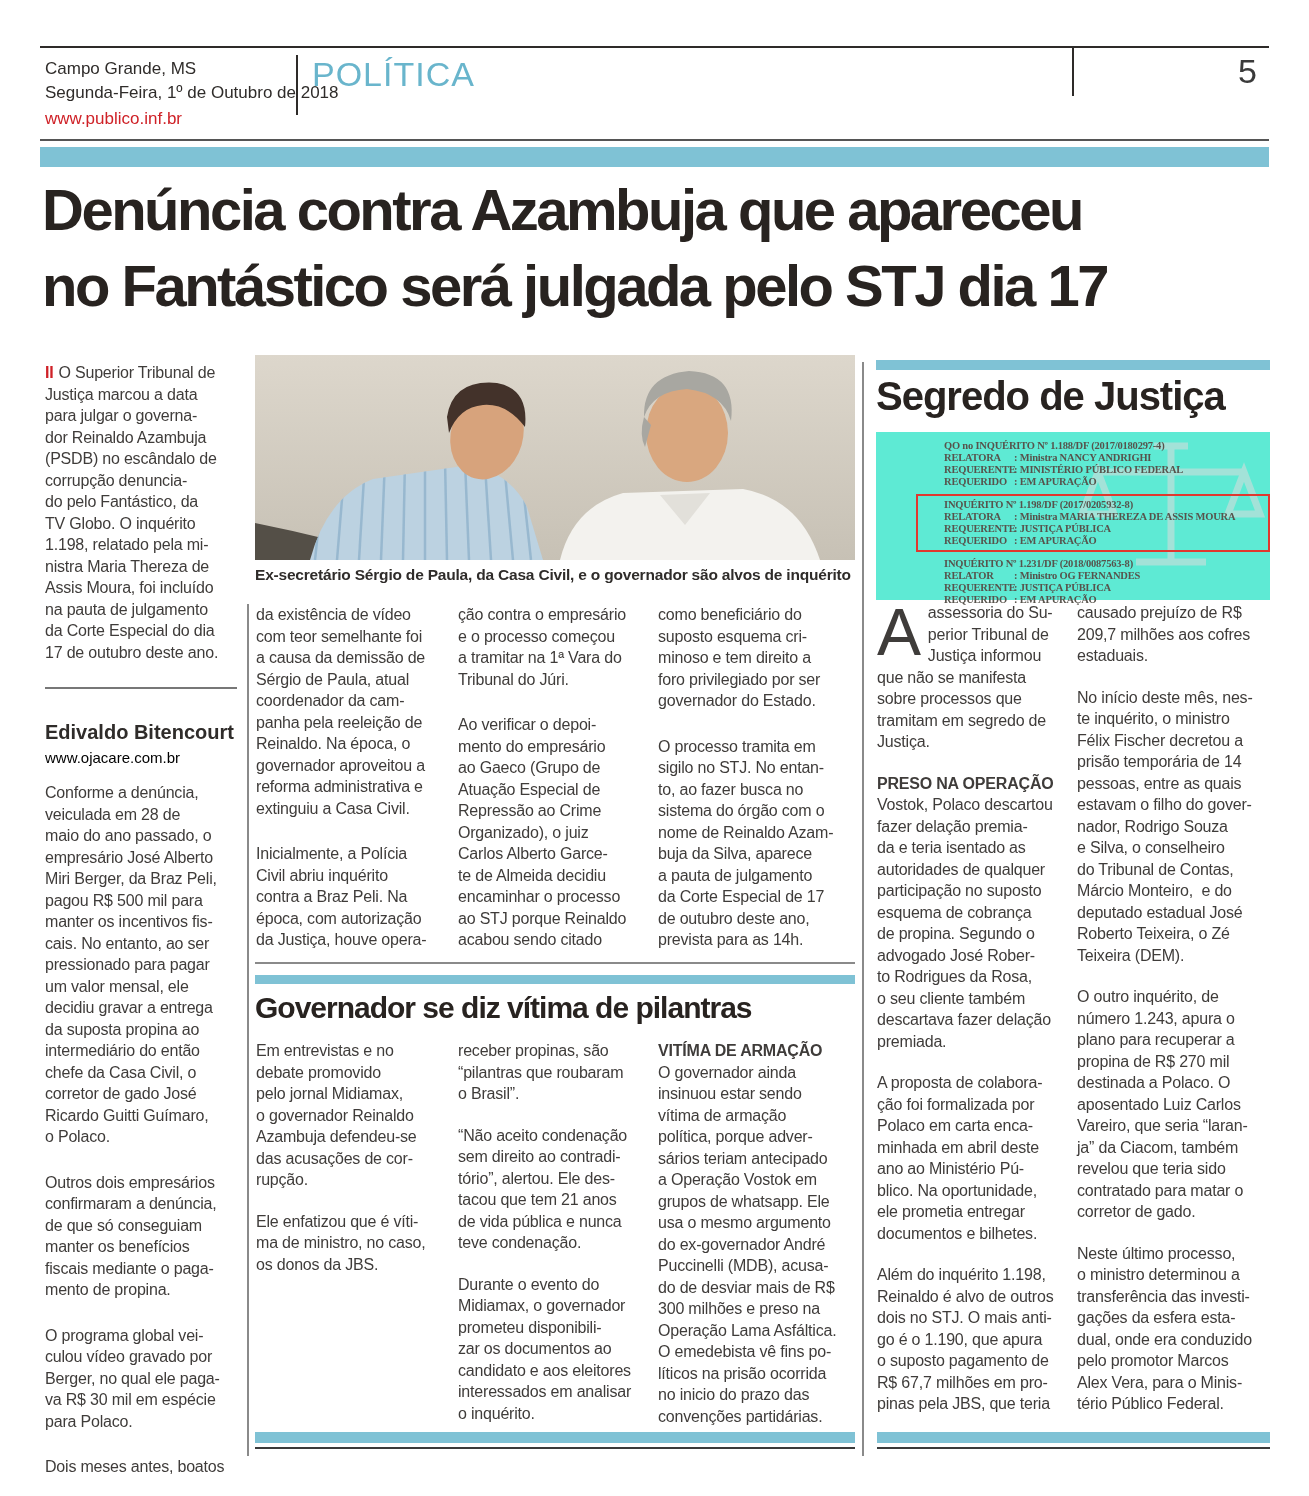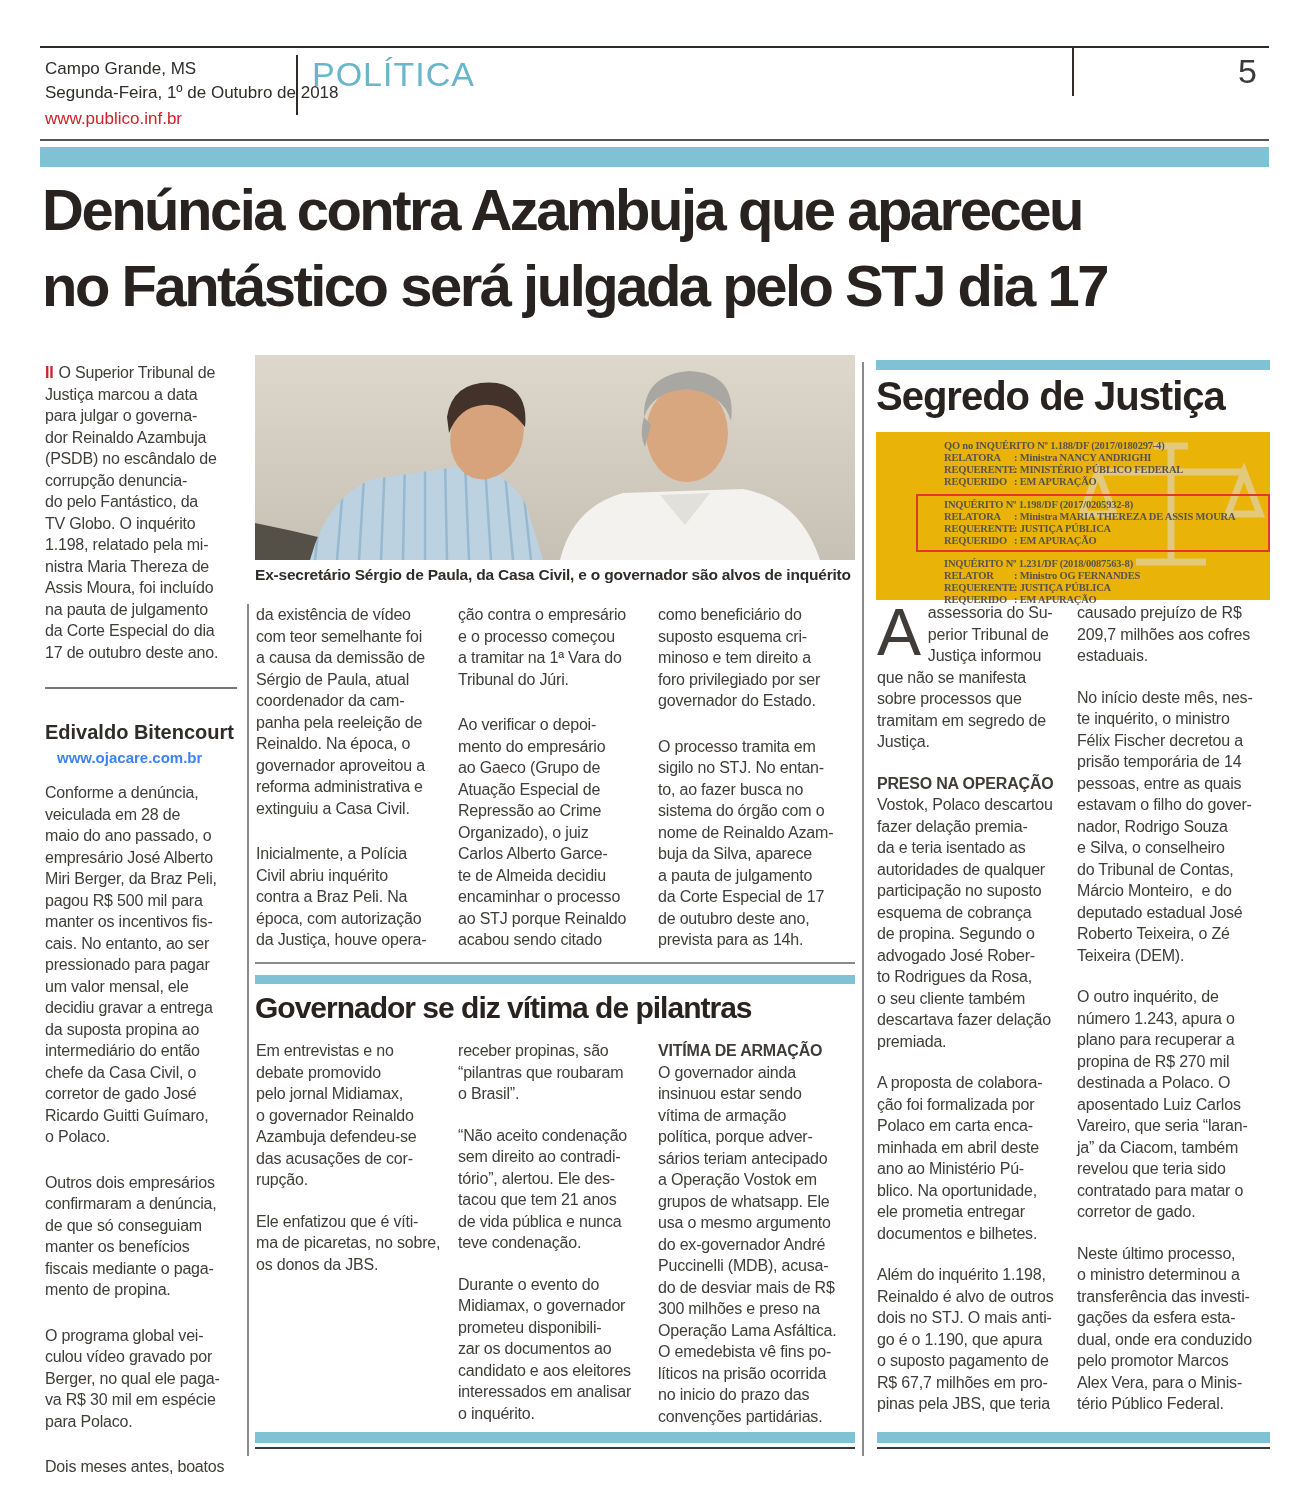--- a/index.html
+++ b/index.html
@@ -20,29 +20,29 @@
   .headline{font-size:58px;font-weight:bold;line-height:76px;letter-spacing:-2.5px;color:#282320;}
   .headline span{display:block;}
 
   
   .para{margin:0 0 24px 0;font-size:16px;line-height:21.5px;letter-spacing:-0.2px;color:#3f3c3a;}
   .pre{white-space:pre;}
   .seg .para,.gov .para{margin-bottom:20px;}
   .lead-marker{color:#cf2127;font-weight:bold;margin-right:5px;}
   .byline-rule{width:192px;height:2px;background:#777;margin:16px 0 12px 0;}
   .byline{font-size:20px;font-weight:bold;color:#2f2c2a;line-height:24px;margin-top:31px;}
-  .byline-site{font-size:15px;color:#3b82f6;line-height:20px;margin:4px 0 14px 12px;font-weight:bold;}
+  .byline-site{font-size:15px;color:#000000;line-height:20px;margin:4px 0 14px 0;}
   .caption{font-size:15.5px;font-weight:bold;letter-spacing:-0.2px;color:#2f2c2a;}
   .sub-headline{font-size:30px;font-weight:bold;letter-spacing:-1px;color:#282320;}
   .seg-headline{font-size:40px;font-weight:bold;letter-spacing:-1px;color:#282320;}
   .col-subhead{display:block;font-weight:bold;}
   .dropcap{float:left;font-size:66px;line-height:56px;padding:2px 7px 0 0;color:#3f3c3a;}
 
   
-  .doc-area{background:#eab308;}
+  .doc-area{background:#5eead4;}
   .doc-blocks{position:relative;z-index:1;padding-top:8px;}
   .doc-block{margin:0 0 6px 68px;font-family:"Liberation Serif",serif;font-weight:bold;
              font-size:10.5px;line-height:12px;color:#57534c;letter-spacing:-0.2px;}
   .doc-block.boxed{margin-left:40px;border:2px solid #e0382f;padding:3px 4px 3px 26px;}
   .doc-title{white-space:nowrap;}
   .doc-row{display:flex;white-space:nowrap;}
   .doc-label{width:70px;flex:none;}
   .watermark{position:absolute;right:4px;top:2px;z-index:0;opacity:0.55;}
 </style>
 </head>
@@ -216,21 +216,21 @@
   <div class="abs sub-headline" style="left:255px;top:991px;width:600px;">Governador se diz vítima de pilantras</div>
   <div class="abs gov" style="left:256px;top:1040px;width:196px;">
       <p class="para pre">Em entrevistas e no
 debate promovido
 pelo jornal Midiamax,
 o governador Reinaldo
 Azambuja defendeu-se
 das acusações de cor-
 rupção.</p>
       <p class="para pre">Ele enfatizou que é víti-
-ma de picaretas, no sobre,
+ma de ministro, no caso,
 os donos da JBS.</p>
     </div>
   <div class="abs gov" style="left:458px;top:1040px;width:196px;">
       <p class="para pre">receber propinas, são
 “pilantras que roubaram
 o Brasil”.</p>
       <p class="para pre">“Não aceito condenação
 sem direito ao contradi-
 tório”, alertou. Ele des-
 tacou que tem 21 anos

